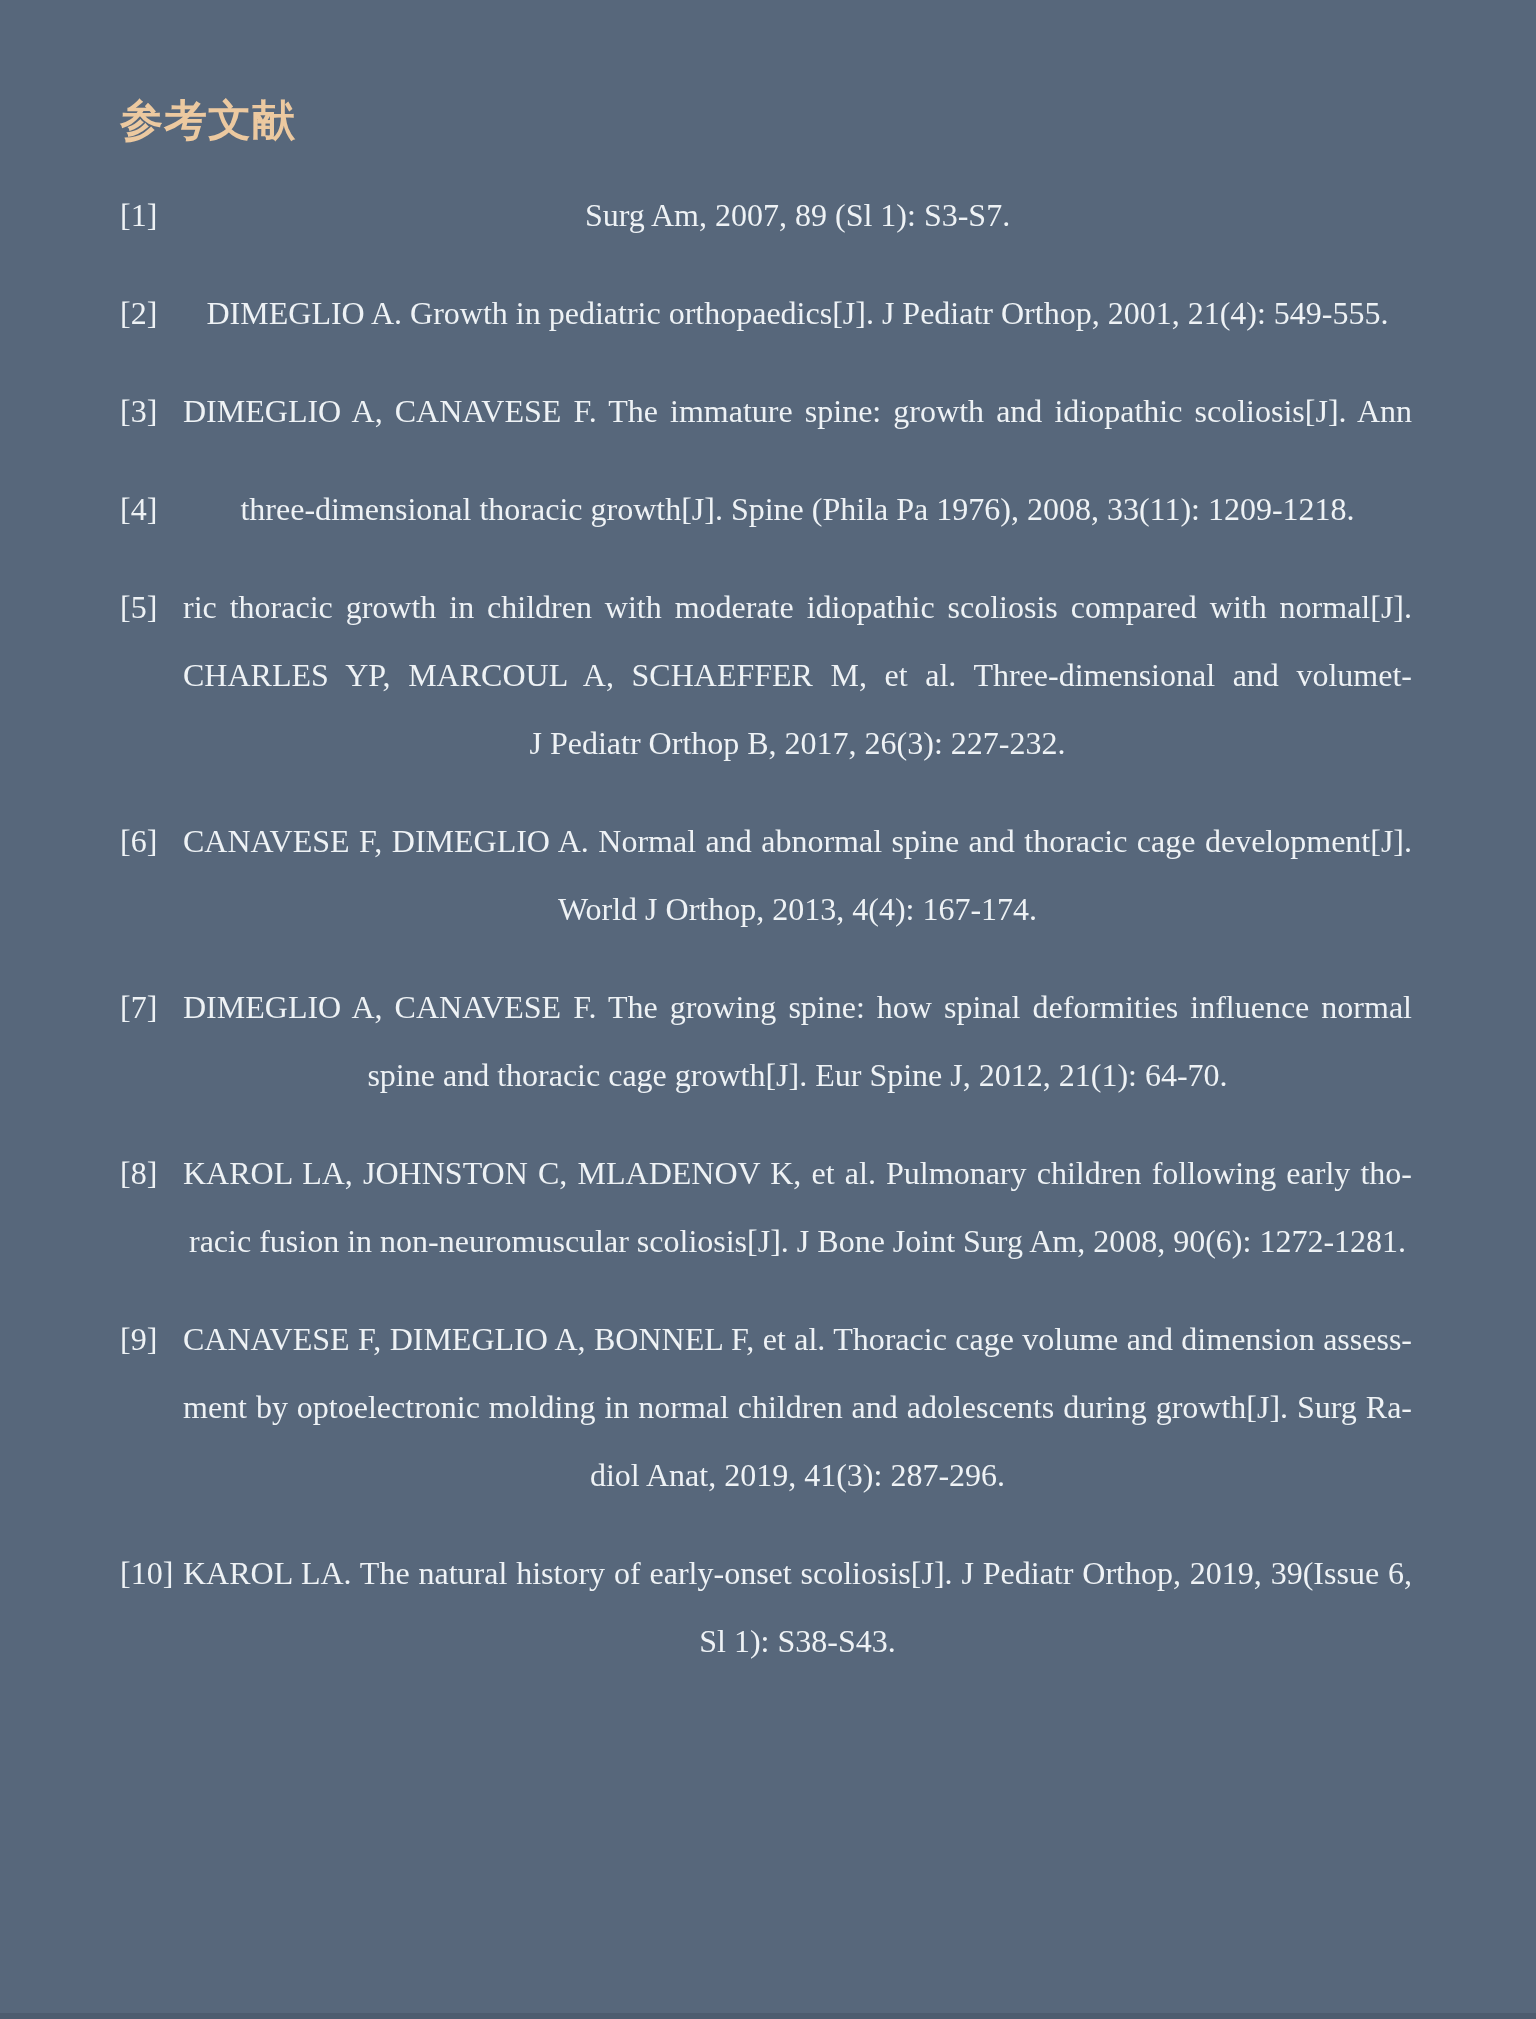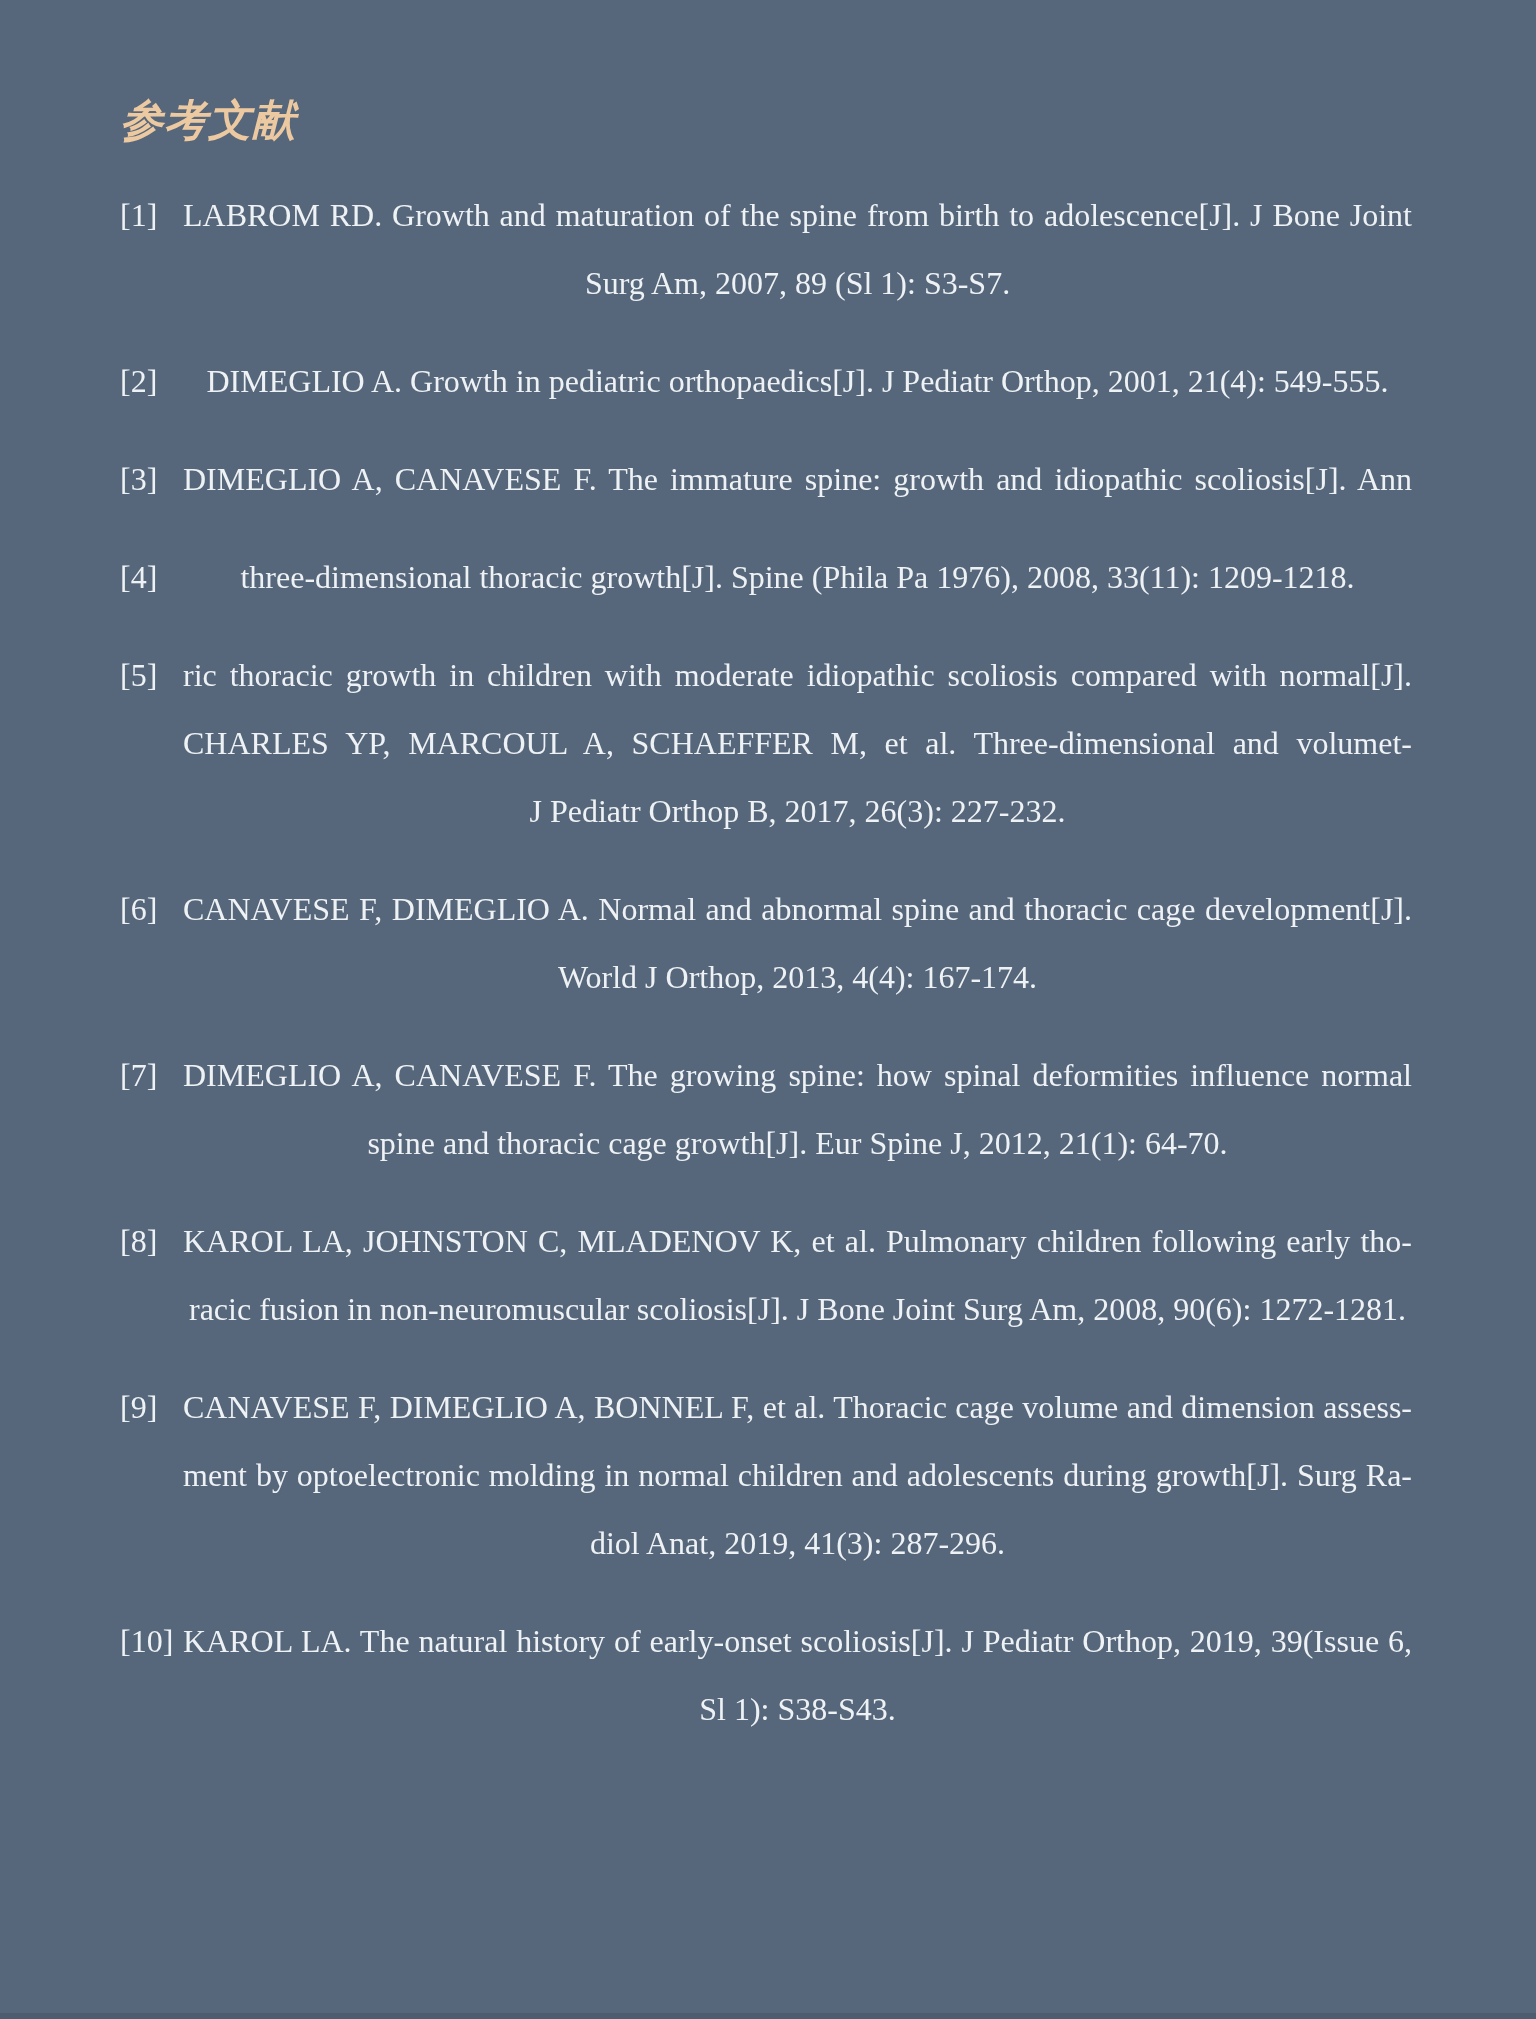--- a/index.html
+++ b/index.html
@@ -15,21 +15,20 @@
     overflow: hidden;
   }
   .title {
     margin: 0;
     padding: 98px 0 0 120px;
     color: #ecc9a0;
     font-size: 43px;
     line-height: 46px;
     font-weight: bold;
     letter-spacing: 1px;
-    font-style: italic;
   }
   .refs {
     margin: 37px 124px 0 120px;
     width: 1292px;
     color: #eef2f5;
     font-size: 32px;
   }
   .ref {
     position: relative;
     padding-left: 63px;
@@ -60,21 +59,20 @@
 </style>
 </head>
 <body>
 
 <main class="doc">
   <h1 class="title">参考文献</h1>
 
   <section class="refs" id="ref-list">
       <div class="ref">
     <span class="marker">[1]</span>
-  <div class="line justify">LABROM RD. Growth and maturation of the spine from birth to adolescence[J]. J Bone Joint</div>
         <div class="line">Surg Am, 2007, 89 (Sl 1): S3-S7.</div>
       </div>
       <div class="ref">
     <span class="marker">[2]</span>
   <div class="line">DIMEGLIO A. Growth in pediatric orthopaedics[J]. J Pediatr Orthop, 2001, 21(4): 549-555.</div>
       </div>
       <div class="ref">
     <span class="marker">[3]</span>
   <div class="line justify">DIMEGLIO A, CANAVESE F. The immature spine: growth and idiopathic scoliosis[J]. Ann</div>
       </div>

